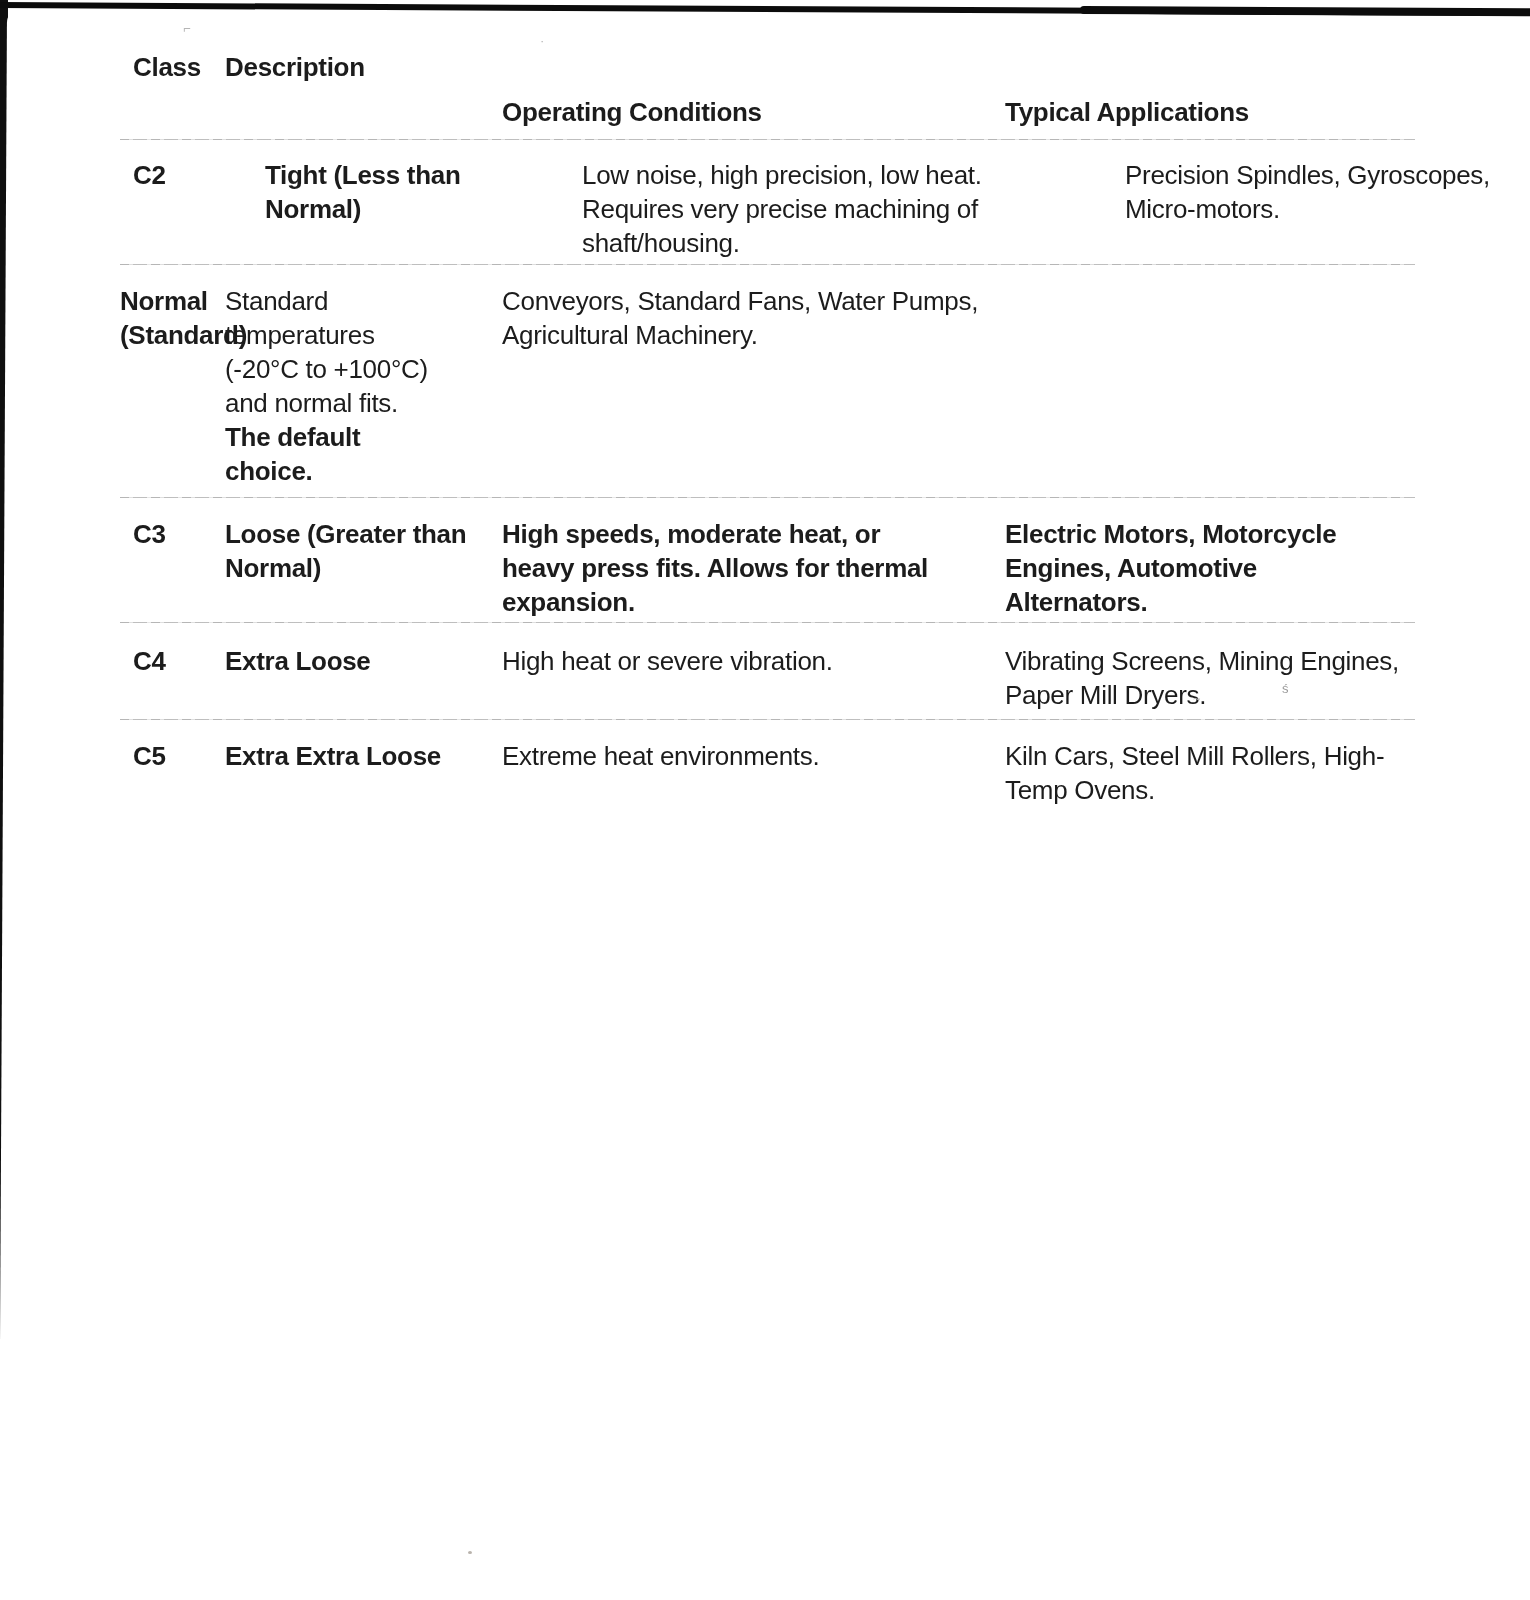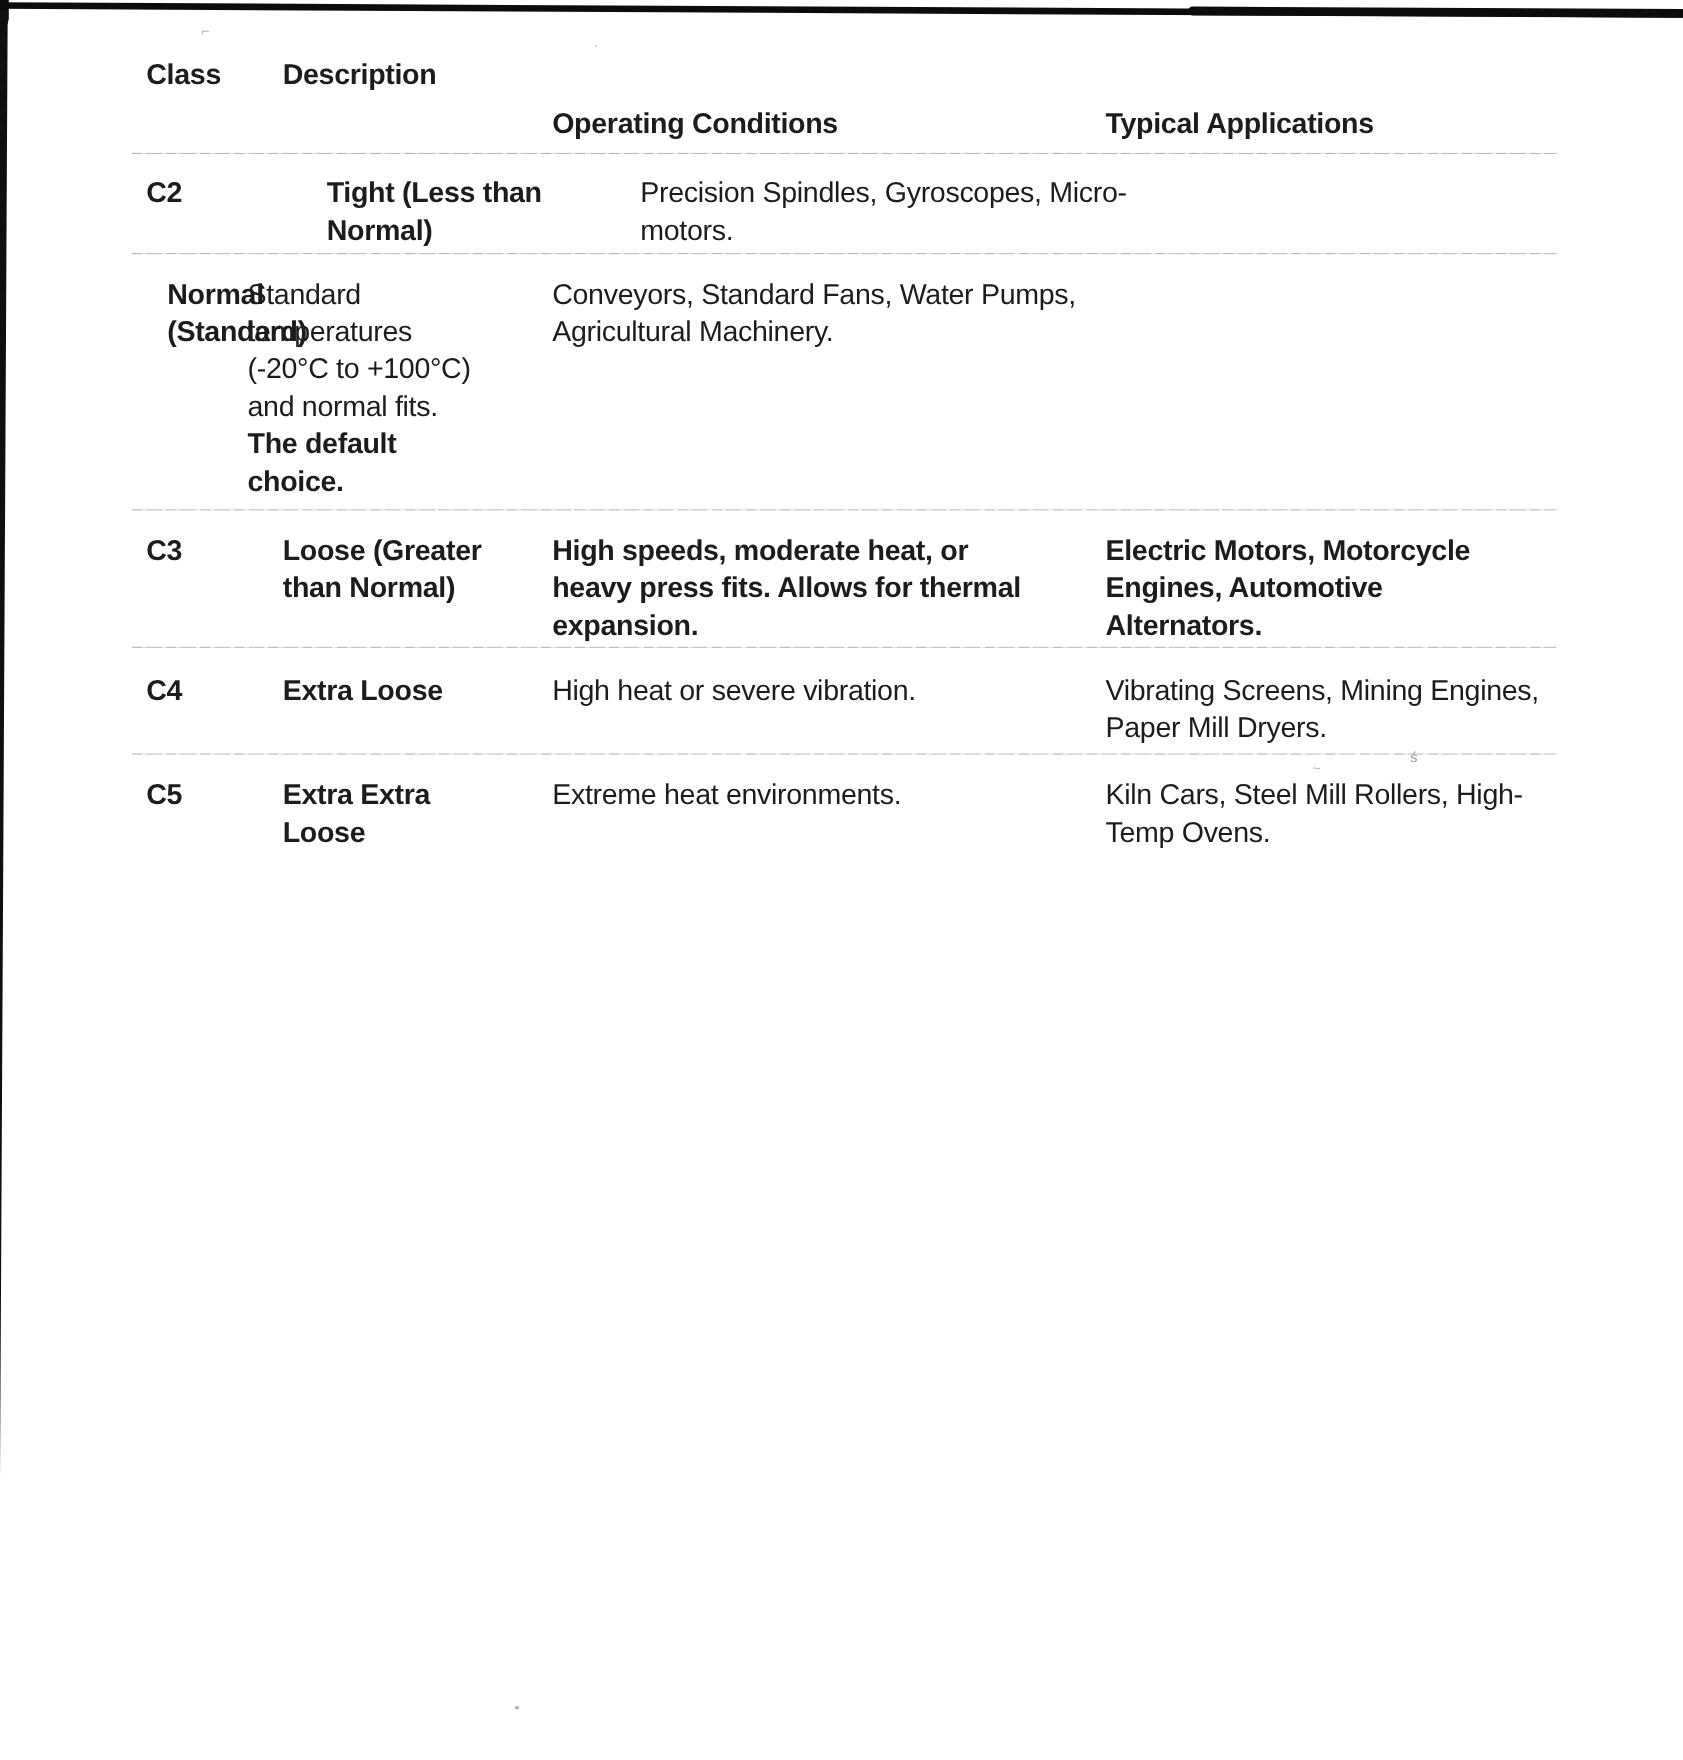--- a/index.html
+++ b/index.html
@@ -36,21 +36,21 @@
   
   .doc-table{
     position:absolute;left:120px;top:42px;width:1295px;z-index:4;
     font-size:26px;line-height:34px;letter-spacing:-0.3px;
   }
   .trow{
     display:grid;
     grid-template-columns:105px 277px 503px 410px;
   }
   .trow .c1{padding-left:13px;font-weight:700;white-space:pre-line;}
-  .trow .c2{font-weight:700;padding-right:30px;margin-left:32px;}
+  .trow .c2{font-weight:700;padding-right:30px;}
   .trow .c3{padding-right:55px;}
   .trow .c4{padding-right:12px;}
   .header-row{padding-top:8px;padding-bottom:10px;font-weight:700;}
   .header-row .c3,.header-row .c4{font-weight:700;margin-top:45px;}
   .row-0{padding-top:18px;padding-bottom:4px;gap:40px;}
   .row-1{padding-top:19px;padding-bottom:9px;}
   .row-2{padding-top:19px;padding-bottom:3px;}
   .row-3{padding-top:21px;padding-bottom:7px;}
   .row-4{padding-top:19px;padding-bottom:20px;}
   .divider{
@@ -81,20 +81,21 @@
     <div class="c1">Class</div>
     <div class="c2">Description</div>
     <div class="c3">Operating Conditions</div>
     <div class="c4">Typical Applications</div>
   </div>
   <div class="divider"></div>
 
   <div class="trow row-0">
     <div class="c1">C2</div>
     <div class="c2">Tight (Less than Normal)</div>
+    <div class="c3"><span>Low noise, high precision, low heat. Requires very precise machining of shaft/housing.</span></div>
     <div class="c4"><span>Precision Spindles, Gyroscopes, Micro-motors.</span></div>
   </div>
   <div class="divider"></div>
 
   <div class="trow row-1">
     <div class="c2">Normal (Standard)</div>
     <div class="c3"><span>Standard temperatures (-20°C to +100°C) and normal fits. </span><span class="b">The default choice.</span></div>
     <div class="c4"><span>Conveyors, Standard Fans, Water Pumps, Agricultural Machinery.</span></div>
   </div>
   <div class="divider"></div>

